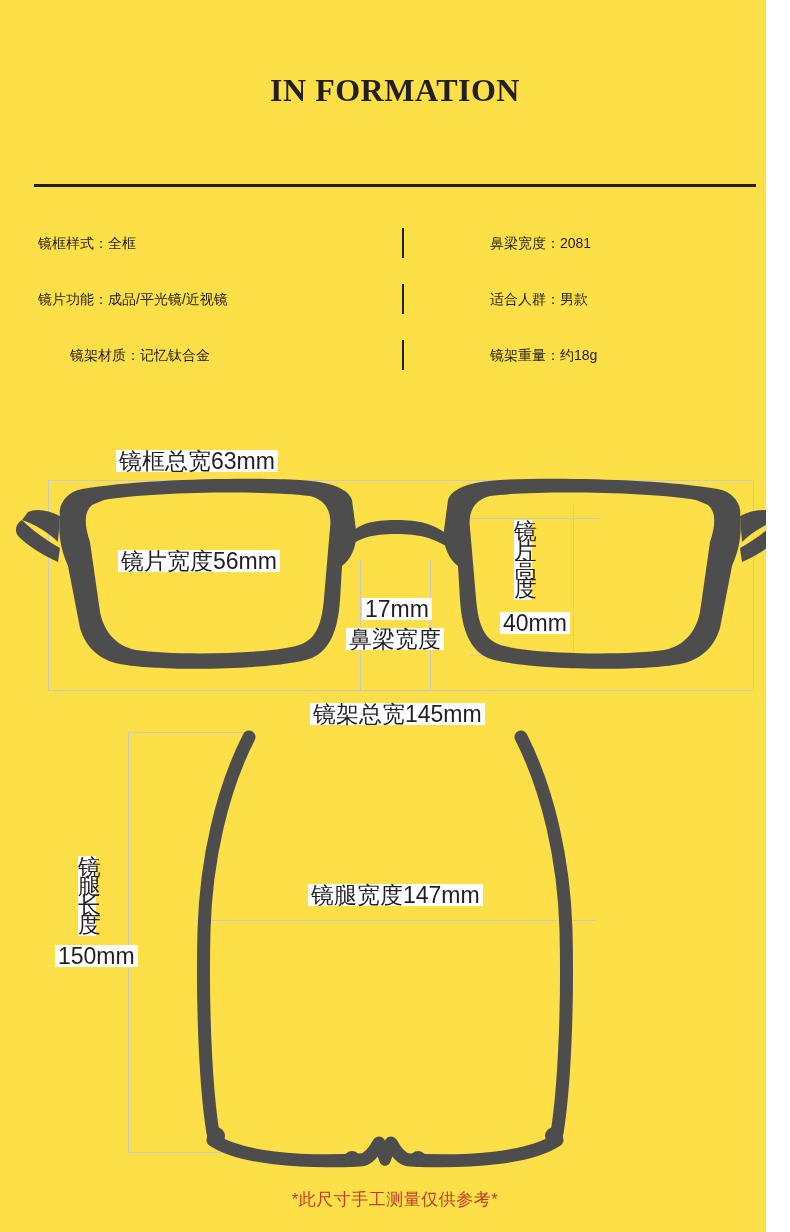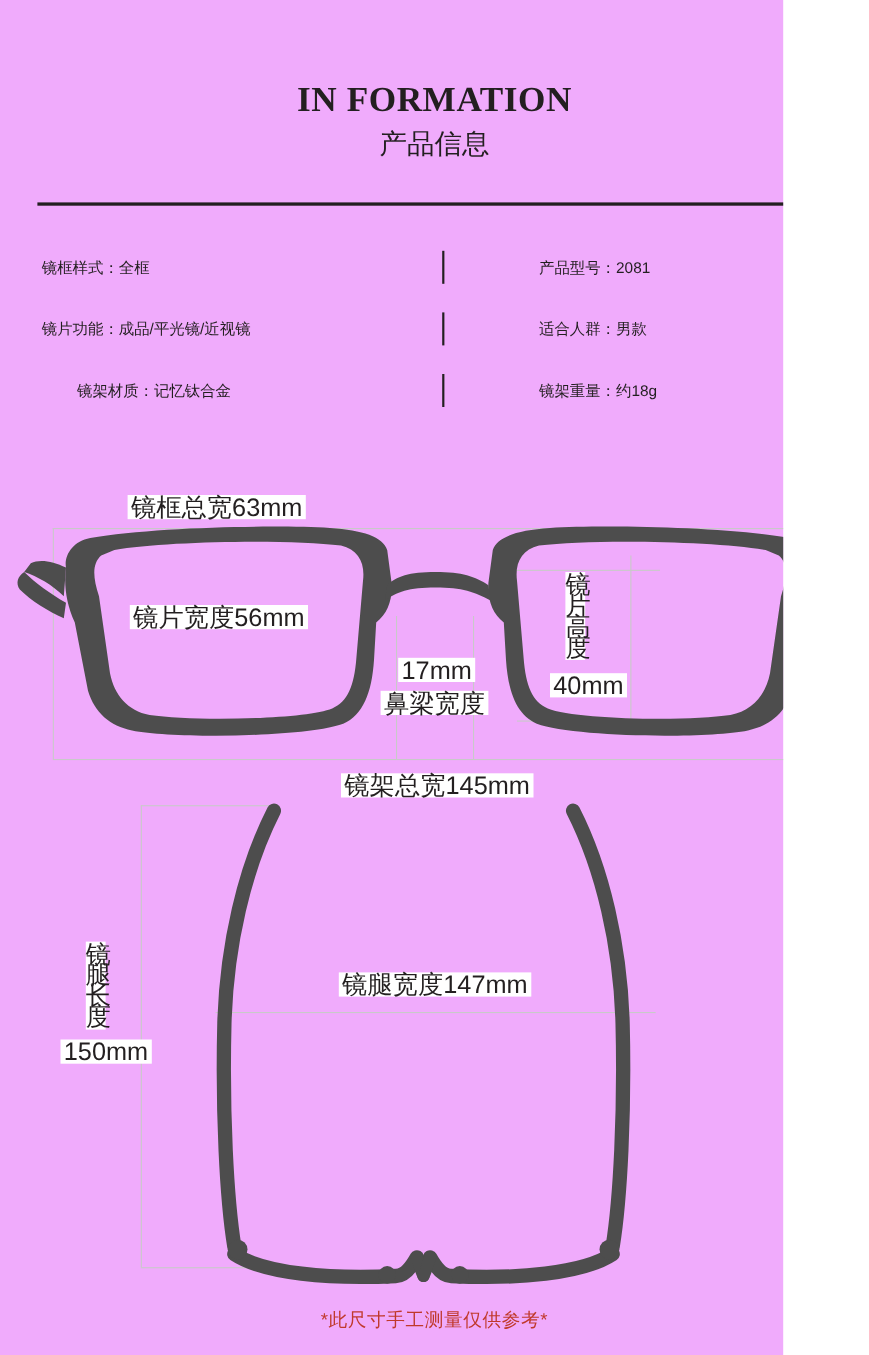--- a/index.html
+++ b/index.html
@@ -6,24 +6,24 @@
     margin: 0;
     padding: 0;
     background: #ffffff;
   }
   body {
     font-family: "Liberation Sans", sans-serif;
     color: #231f20;
   }
   #page {
     position: relative;
-    width: 712px;
+    width: 766px;
     height: 1232px;
     overflow: hidden;
-    background: #f0abfc;
+    background: #fde047;
   }
 
   
   .header {
     position: absolute;
     top: 70px;
     left: 0;
     width: 790px;
     text-align: center;
   }
@@ -125,33 +125,32 @@
     top: 0;
   }
 </style>
 </head>
 <body>
 
 <div id="page">
 
   <div class="header">
     <div class="title-en">IN FORMATION</div>
-    <div class="title-cn">产品信息</div>
   </div>
   <div class="rule"></div>
 
   <div class="specs">
 
     <div class="spec-row">
       <div class="spec-cell spec-left" style="top:2px;">
         <span class="spec-key">镜框样式：</span><span>全框</span>
       </div>
       <div class="divider" style="left:402px; top:0px;"></div>
       <div class="spec-cell spec-right" style="top:2px;">
-        <span class="spec-key">产品型号：</span><span>2081</span>
+        <span class="spec-key">鼻梁宽度：</span><span>2081</span>
       </div>
     </div>
 
     <div class="spec-row">
       <div class="spec-cell spec-left" style="top:2px;">
         <span class="spec-key">镜片功能：</span><span>成品/平光镜/近视镜</span>
       </div>
       <div class="divider" style="left:402px; top:0px;"></div>
       <div class="spec-cell spec-right" style="top:2px;">
         <span class="spec-key">适合人群：</span><span>男款</span>

